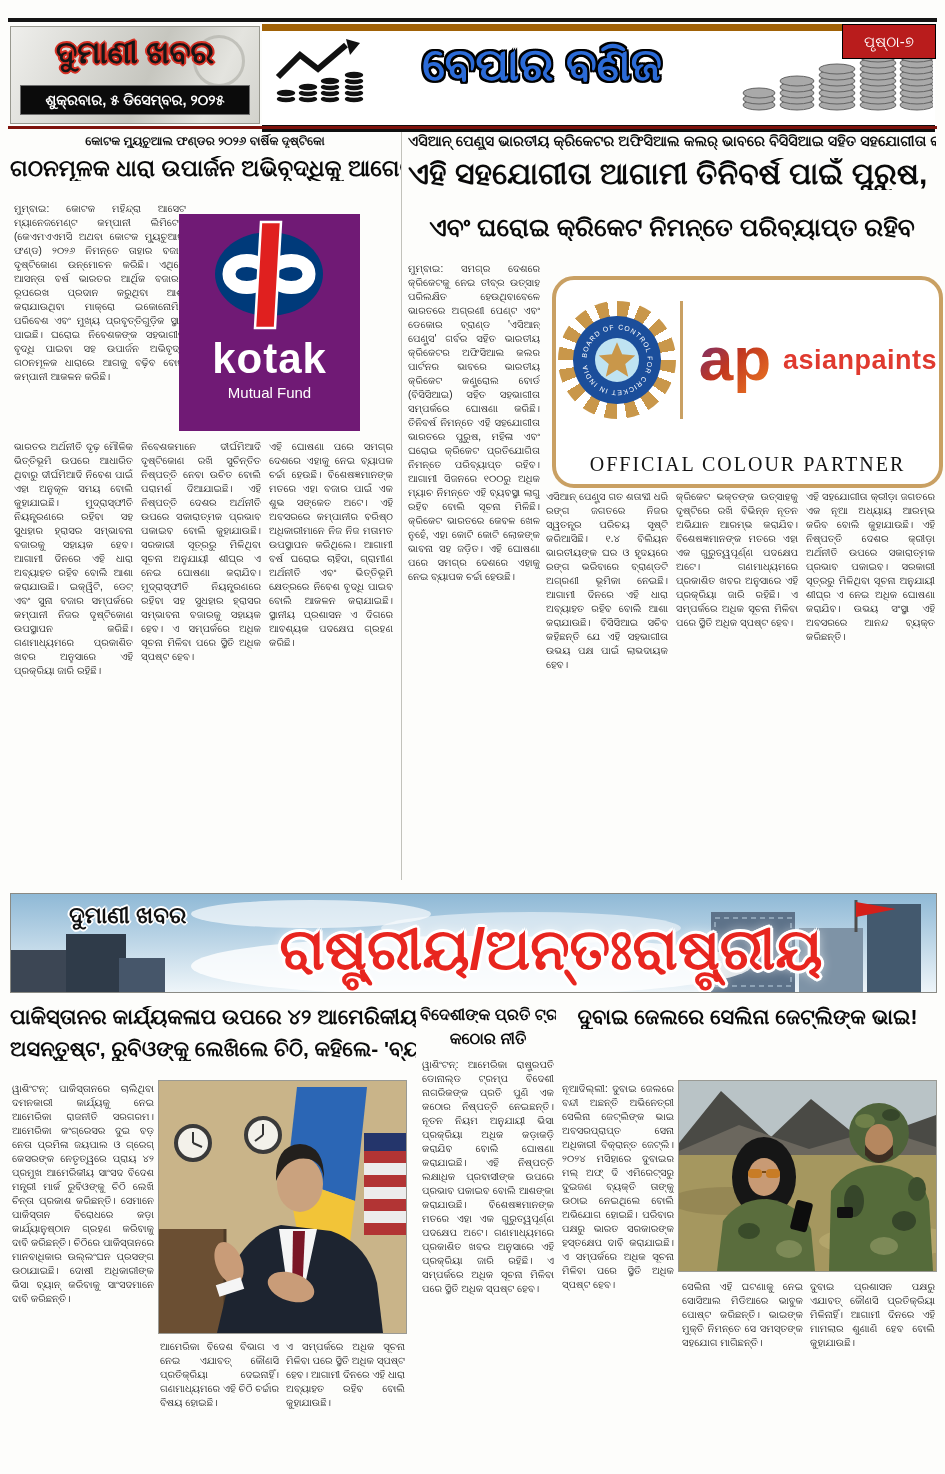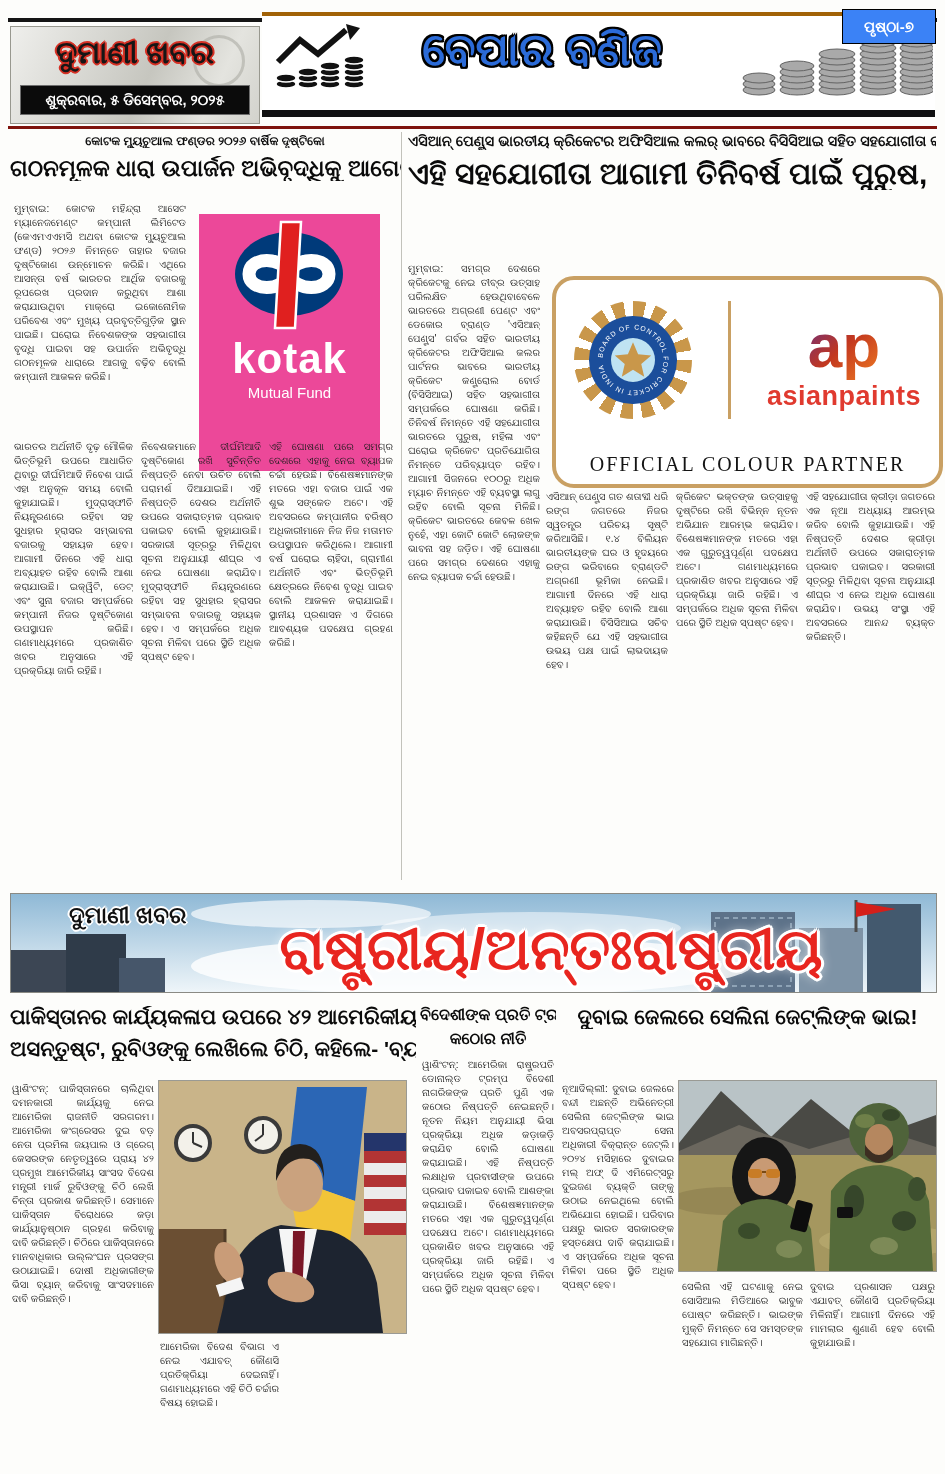--- a/index.html
+++ b/index.html
@@ -14,29 +14,29 @@
     background:linear-gradient(115deg,#efefec 0%,#d9d9d4 30%,#c6c6bf 55%,#e4e4df 80%,#d2d2cc 100%);
     border:1px solid #98988f;}
   .masthead:before{content:"";position:absolute;right:14px;top:8px;width:46px;height:46px;border-radius:50%;
     border:3px solid #b4b4ad;opacity:.7;}
   .masthead-title{position:relative;margin-top:8px;text-align:center;font-weight:bold;font-size:31px;color:#161616;
     text-shadow:-2px 0 #d63125,2px 0 #d63125,0 -2px #d63125,0 2px #d63125,
                 -1px -1px #d63125,1px -1px #d63125,-1px 1px #d63125,1px 1px #d63125;}
   .masthead-datebar{position:absolute;left:9px;right:9px;bottom:8px;height:28px;background:#0b0b0b;color:#fff;
     font-size:14.5px;font-weight:bold;display:flex;align-items:center;justify-content:center;border:1px solid #6e6e6e;}
 
-  .section-band{position:absolute;left:262px;top:12px;width:673px;height:94px;background:#fff;
-    border-top:4px solid #a16207;border-bottom:7px solid #101010;}
+  .section-band{position:absolute;left:262px;top:24px;width:673px;height:94px;background:#fff;
+    border-top:7px solid #a16207;border-bottom:7px solid #101010;}
   .chart-coins-icon{position:absolute;left:12px;top:6px;width:100px;height:68px;}
   .section-title{position:absolute;left:112px;top:8px;width:336px;text-align:center;font-weight:bold;font-size:45px;
     color:#2b6bd8;white-space:nowrap;
     text-shadow:-2px 0 #000,2px 0 #000,0 -2px #000,0 2px #000,-2px -2px #000,2px -2px #000,-2px 2px #000,2px 2px #000;}
   .coins-photo{position:absolute;right:2px;top:0;width:212px;height:80px;overflow:hidden;}
-  .page-tab{position:absolute;top:-7px;right:-1px;width:92px;height:33px;background:#3b82f6;color:#fff;
-    font-size:15px;font-weight:bold;display:flex;align-items:center;justify-content:center;border:1px solid #000;}
+  .page-tab{position:absolute;top:-7px;right:-1px;width:92px;height:33px;background:#b91c1c;color:#fff;
+    font-size:15px;font-weight:normal;display:flex;align-items:center;justify-content:center;border:1px solid #000;}
 
   
   .kicker{position:absolute;text-align:center;font-weight:bold;color:#0d0d0d;white-space:nowrap;overflow:hidden;}
   .headline{position:absolute;text-align:center;font-weight:bold;color:#0a0a0a;white-space:nowrap;overflow:hidden;line-height:1.08;}
   .bodycol{position:absolute;font-size:10px;line-height:1.4;text-align:justify;color:#1c1c1c;overflow:hidden;
     word-break:break-word;}
 
   .kicker-left{left:14px;top:134px;width:382px;font-size:12px;}
   .headline-left{left:10px;top:156px;width:392px;font-size:23px;}
   .kc0{left:14px;top:202px;width:172px;height:232px;}
@@ -48,36 +48,36 @@
 
   .kicker-right{left:408px;top:133px;width:528px;font-size:14.5px;}
   .hr1{left:408px;top:158px;width:528px;font-size:30px;}
   .hr2{left:408px;top:214px;width:528px;font-size:25px;}
   .ac0{left:408px;top:262px;width:132px;height:616px;}
   .ac1{left:546px;top:490px;width:122px;height:388px;}
   .ac2{left:676px;top:490px;width:122px;height:388px;}
   .ac3{left:806px;top:490px;width:129px;height:388px;}
 
   
-  .kotak-logo{position:absolute;left:199px;top:214px;width:181px;height:257px;background:#ec4899;text-align:center;}
+  .kotak-logo{position:absolute;left:179px;top:214px;width:181px;height:217px;background:#701a75;text-align:center;}
   .kotak-word{margin-top:2px;font-size:42px;font-weight:bold;color:#fff;letter-spacing:1px;line-height:1;}
   .kotak-sub{font-size:15px;color:#fff;margin-top:4px;}
 
   
   .partner-box{position:absolute;left:552px;top:276px;width:383px;height:204px;background:#fff;
     border:4px solid #c9a063;border-radius:22px;}
   .partner-row{position:absolute;left:0;right:0;top:10px;height:140px;display:flex;align-items:center;justify-content:space-around;}
   .partner-divider{width:3px;height:118px;background:#c9a063;}
   .bcci{position:relative;width:118px;height:118px;}
   .bcci-rays{position:absolute;inset:0;border-radius:50%;
     background:repeating-conic-gradient(#c9974a 0deg 13deg,#ffffff 13deg 22.5deg);}
   .bcci-ring{position:absolute;inset:13%;border-radius:50%;background:#1b4e9b;}
   .bcci-core{position:absolute;inset:31%;border-radius:50%;background:#bfe3f2;}
   .bcci-svg{position:absolute;inset:0;width:100%;height:100%;}
-  .ap-block{display:flex;flex-direction:column;align-items:center;}
+  .ap-block{display:flex;flex-direction:row;align-items:center;}
   .ap-wordmark{font-size:27px;font-weight:bold;color:#e03a2f;letter-spacing:.5px;line-height:1;}
   .partner-caption{position:absolute;left:0;right:0;bottom:8px;text-align:center;
     font-family:"Liberation Serif",serif;font-size:20px;letter-spacing:2px;color:#141414;}
 
   
   .banner{position:absolute;left:10px;top:893px;width:925px;height:98px;border:1px solid #8a8a84;overflow:hidden;}
   .banner-masthead{position:absolute;left:58px;top:8px;font-size:23px;font-weight:bold;color:#101010;white-space:nowrap;
     text-shadow:-2px 0 #fff,2px 0 #fff,0 -2px #fff,0 2px #fff,-1px -1px #fff,1px 1px #fff,-1px 1px #fff,1px -1px #fff;}
   .banner-title{position:absolute;left:170px;top:22px;width:740px;text-align:center;font-size:57px;font-weight:bold;
     color:#e8251f;white-space:nowrap;
@@ -209,20 +209,21 @@
   </div>
 
   <div class="bodycol kc1">ଭାରତର ଅର୍ଥନୀତି ଦୃଢ଼ ମୌଳିକ ଭିତ୍ତିଭୂମି ଉପରେ ଆଧାରିତ ଥିବାରୁ ଦୀର୍ଘମିଆଦି ନିବେଶ ପାଇଁ ଏହା ଅନୁକୂଳ ସମୟ ବୋଲି କୁହାଯାଇଛି। ମୁଦ୍ରାସ୍ଫୀତି ନିୟନ୍ତ୍ରଣରେ ରହିବା ସହ ସୁଧହାର ହ୍ରାସର ସମ୍ଭାବନା ବଜାରକୁ ସହାୟକ ହେବ। ଆଗାମୀ ଦିନରେ ଏହି ଧାରା ଅବ୍ୟାହତ ରହିବ ବୋଲି ଆଶା କରାଯାଉଛି। ଇକ୍ୱିଟି, ଡେଟ୍ ଏବଂ ସୁନା ବଜାର ସମ୍ପର୍କରେ କମ୍ପାନୀ ନିଜର ଦୃଷ୍ଟିକୋଣ ଉପସ୍ଥାପନ କରିଛି। ଗଣମାଧ୍ୟମରେ ପ୍ରକାଶିତ ଖବର ଅନୁସାରେ ଏହି ପ୍ରକ୍ରିୟା ଜାରି ରହିଛି।</div>
   <div class="bodycol kc3">ଏହି ଘୋଷଣା ପରେ ସମଗ୍ର ଦେଶରେ ଏହାକୁ ନେଇ ବ୍ୟାପକ ଚର୍ଚ୍ଚା ହେଉଛି। ବିଶେଷଜ୍ଞମାନଙ୍କ ମତରେ ଏହା ବଜାର ପାଇଁ ଏକ ଶୁଭ ସଙ୍କେତ ଅଟେ। ଏହି ଅବସରରେ କମ୍ପାନୀର ବରିଷ୍ଠ ଅଧିକାରୀମାନେ ନିଜ ନିଜ ମତାମତ ଉପସ୍ଥାପନ କରିଥିଲେ। ଆଗାମୀ ବର୍ଷ ଘରୋଇ ଚାହିଦା, ଗ୍ରାମୀଣ ଅର୍ଥନୀତି ଏବଂ ଭିତ୍ତିଭୂମି କ୍ଷେତ୍ରରେ ନିବେଶ ବୃଦ୍ଧି ପାଇବ ବୋଲି ଆକଳନ କରାଯାଇଛି। ସ୍ଥାନୀୟ ପ୍ରଶାସନ ଏ ଦିଗରେ ଆବଶ୍ୟକ ପଦକ୍ଷେପ ଗ୍ରହଣ କରିଛି।</div>
   <div class="bodycol kc2">ନିବେଶକମାନେ ଦୀର୍ଘମିଆଦି ଦୃଷ୍ଟିକୋଣ ରଖି ସୁଚିନ୍ତିତ ନିଷ୍ପତ୍ତି ନେବା ଉଚିତ ବୋଲି ପରାମର୍ଶ ଦିଆଯାଇଛି। ଏହି ନିଷ୍ପତ୍ତି ଦେଶର ଅର୍ଥନୀତି ଉପରେ ସକାରାତ୍ମକ ପ୍ରଭାବ ପକାଇବ ବୋଲି କୁହାଯାଉଛି। ସରକାରୀ ସୂତ୍ରରୁ ମିଳିଥିବା ସୂଚନା ଅନୁଯାୟୀ ଶୀଘ୍ର ଏ ନେଇ ଘୋଷଣା କରାଯିବ। ମୁଦ୍ରାସ୍ଫୀତି ନିୟନ୍ତ୍ରଣରେ ରହିବା ସହ ସୁଧହାର ହ୍ରାସର ସମ୍ଭାବନା ବଜାରକୁ ସହାୟକ ହେବ। ଏ ସମ୍ପର୍କରେ ଅଧିକ ସୂଚନା ମିଳିବା ପରେ ସ୍ଥିତି ଅଧିକ ସ୍ପଷ୍ଟ ହେବ।</div>
 
   <div class="divider-v-top"></div>
 
   <div class="kicker kicker-right">ଏସିଆନ୍ ପେଣ୍ଟ୍ସ ଭାରତୀୟ କ୍ରିକେଟର ଅଫିସିଆଲ କଲର୍ ଭାବରେ ବିସିସିଆଇ ସହିତ ସହଯୋଗୀତା କଲା</div>
   <div class="headline hr1">ଏହି ସହଯୋଗୀତା ଆଗାମୀ ତିନିବର୍ଷ ପାଇଁ ପୁରୁଷ, ମହିଳା</div>
+  <div class="headline hr2">ଏବଂ ଘରୋଇ କ୍ରିକେଟ ନିମନ୍ତେ ପରିବ୍ୟାପ୍ତ ରହିବ</div>
 
   <div class="bodycol ac0">ମୁମ୍ବାଇ: ସମଗ୍ର ଦେଶରେ କ୍ରିକେଟକୁ ନେଇ ତୀବ୍ର ଉତ୍ସାହ ପରିଲକ୍ଷିତ ହେଉଥିବାବେଳେ ଭାରତରେ ଅଗ୍ରଣୀ ପେଣ୍ଟ ଏବଂ ଡେକୋର ବ୍ରାଣ୍ଡ 'ଏସିଆନ୍ ପେଣ୍ଟ୍ସ' ଗର୍ବର ସହିତ ଭାରତୀୟ କ୍ରିକେଟର ଅଫିସିଆଲ କଲର ପାର୍ଟନର ଭାବରେ ଭାରତୀୟ କ୍ରିକେଟ କଣ୍ଟ୍ରୋଲ ବୋର୍ଡ (ବିସିସିଆଇ) ସହିତ ସହଭାଗୀତା ସମ୍ପର୍କରେ ଘୋଷଣା କରିଛି। ତିନିବର୍ଷ ନିମନ୍ତେ ଏହି ସହଯୋଗୀତା ଭାରତରେ ପୁରୁଷ, ମହିଳା ଏବଂ ଘରୋଇ କ୍ରିକେଟ ପ୍ରତିଯୋଗିତା ନିମନ୍ତେ ପରିବ୍ୟାପ୍ତ ରହିବ। ଆଗାମୀ ସିଜନରେ ୧୦୦ରୁ ଅଧିକ ମ୍ୟାଚ ନିମନ୍ତେ ଏହି ବ୍ୟବସ୍ଥା ଲାଗୁ ରହିବ ବୋଲି ସୂଚନା ମିଳିଛି। କ୍ରିକେଟ ଭାରତରେ କେବଳ ଖେଳ ନୁହେଁ, ଏହା କୋଟି କୋଟି ଲୋକଙ୍କ ଭାବନା ସହ ଜଡ଼ିତ। ଏହି ଘୋଷଣା ପରେ ସମଗ୍ର ଦେଶରେ ଏହାକୁ ନେଇ ବ୍ୟାପକ ଚର୍ଚ୍ଚା ହେଉଛି।</div>
 
   <div class="partner-box">
     <div class="partner-row">
       <div class="bcci">
         <div class="bcci-rays"></div>
         <div class="bcci-ring"></div>
         <div class="bcci-core"></div>
         <svg class="bcci-svg" viewBox="0 0 120 120">
@@ -315,20 +316,21 @@
       <polygon points="134,150 146,150 143,216 133,213" fill="#7a1626"></polygon>
       <ellipse cx="141" cy="103" rx="23" ry="28" fill="#caa27e"></ellipse>
       <path d="M117,100 Q116,64 141,63 Q166,64 165,100 Q164,82 150,78 Q128,74 117,100Z" fill="#23201d"></path>
       <ellipse cx="70" cy="182" rx="13" ry="22" fill="#c99c78" transform="rotate(-22 70 182)"></ellipse>
       <rect x="58" y="200" width="26" height="12" fill="#f5f5f5" transform="rotate(-18 71 206)"></rect>
       <ellipse cx="132" cy="206" rx="24" ry="14" fill="#c99c78" transform="rotate(18 132 206)"></ellipse>
     </svg>
   </div>
 
   <div class="bodycol rc1">ଆମେରିକା ବିଦେଶ ବିଭାଗ ଏ ନେଇ ଏଯାବତ୍ କୌଣସି ପ୍ରତିକ୍ରିୟା ଦେଇନାହିଁ। ଗଣମାଧ୍ୟମରେ ଏହି ଚିଠି ଚର୍ଚ୍ଚାର ବିଷୟ ହୋଇଛି।</div>
+  <div class="bodycol rc2">ଏ ସମ୍ପର୍କରେ ଅଧିକ ସୂଚନା ମିଳିବା ପରେ ସ୍ଥିତି ଅଧିକ ସ୍ପଷ୍ଟ ହେବ। ଆଗାମୀ ଦିନରେ ଏହି ଧାରା ଅବ୍ୟାହତ ରହିବ ବୋଲି କୁହାଯାଉଛି।</div>
 
   <div class="headline hl-tr1">ବିଦେଶୀଙ୍କ ପ୍ରତି ଟ୍ରମ୍ପଙ୍କ</div>
   <div class="headline hl-tr2">କଠୋର ନୀତି</div>
   <div class="bodycol tc0">ୱାଶିଂଟନ୍: ଆମେରିକା ରାଷ୍ଟ୍ରପତି ଡୋନାଲ୍ଡ ଟ୍ରମ୍ପ ବିଦେଶୀ ନାଗରିକଙ୍କ ପ୍ରତି ପୁଣି ଏକ କଠୋର ନିଷ୍ପତ୍ତି ନେଇଛନ୍ତି। ନୂତନ ନିୟମ ଅନୁଯାୟୀ ଭିସା ପ୍ରକ୍ରିୟା ଅଧିକ କଡ଼ାକଡ଼ି କରାଯିବ ବୋଲି ଘୋଷଣା କରାଯାଇଛି। ଏହି ନିଷ୍ପତ୍ତି ଲକ୍ଷାଧିକ ପ୍ରବାସୀଙ୍କ ଉପରେ ପ୍ରଭାବ ପକାଇବ ବୋଲି ଆଶଙ୍କା କରାଯାଉଛି। ବିଶେଷଜ୍ଞମାନଙ୍କ ମତରେ ଏହା ଏକ ଗୁରୁତ୍ୱପୂର୍ଣ୍ଣ ପଦକ୍ଷେପ ଅଟେ। ଗଣମାଧ୍ୟମରେ ପ୍ରକାଶିତ ଖବର ଅନୁସାରେ ଏହି ପ୍ରକ୍ରିୟା ଜାରି ରହିଛି। ଏ ସମ୍ପର୍କରେ ଅଧିକ ସୂଚନା ମିଳିବା ପରେ ସ୍ଥିତି ଅଧିକ ସ୍ପଷ୍ଟ ହେବ।</div>
 
   <div class="headline hl-ce1">ଦୁବାଇ ଜେଲରେ ସେଲିନା ଜେଟ୍‌ଲିଙ୍କ ଭାଇ!</div>
   <div class="bodycol cc0">ନୂଆଦିଲ୍ଲୀ: ଦୁବାଇ ଜେଲରେ ବନ୍ଦୀ ଅଛନ୍ତି ଅଭିନେତ୍ରୀ ସେଲିନା ଜେଟ୍‌ଲିଙ୍କ ଭାଇ ଅବସରପ୍ରାପ୍ତ ସେନା ଅଧିକାରୀ ବିକ୍ରାନ୍ତ ଜେଟ୍‌ଲି। ୨୦୨୪ ମସିହାରେ ଦୁବାଇର ମଲ୍ ଅଫ୍ ଦି ଏମିରେଟ୍ସରୁ ଦୁଇଜଣ ବ୍ୟକ୍ତି ତାଙ୍କୁ ଉଠାଇ ନେଇଥିଲେ ବୋଲି ଅଭିଯୋଗ ହୋଇଛି। ପରିବାର ପକ୍ଷରୁ ଭାରତ ସରକାରଙ୍କ ହସ୍ତକ୍ଷେପ ଦାବି କରାଯାଇଛି। ଏ ସମ୍ପର୍କରେ ଅଧିକ ସୂଚନା ମିଳିବା ପରେ ସ୍ଥିତି ଅଧିକ ସ୍ପଷ୍ଟ ହେବ।</div>
 
   <div class="celina-photo">
     <svg width="257" height="190" viewBox="0 0 257 190">

